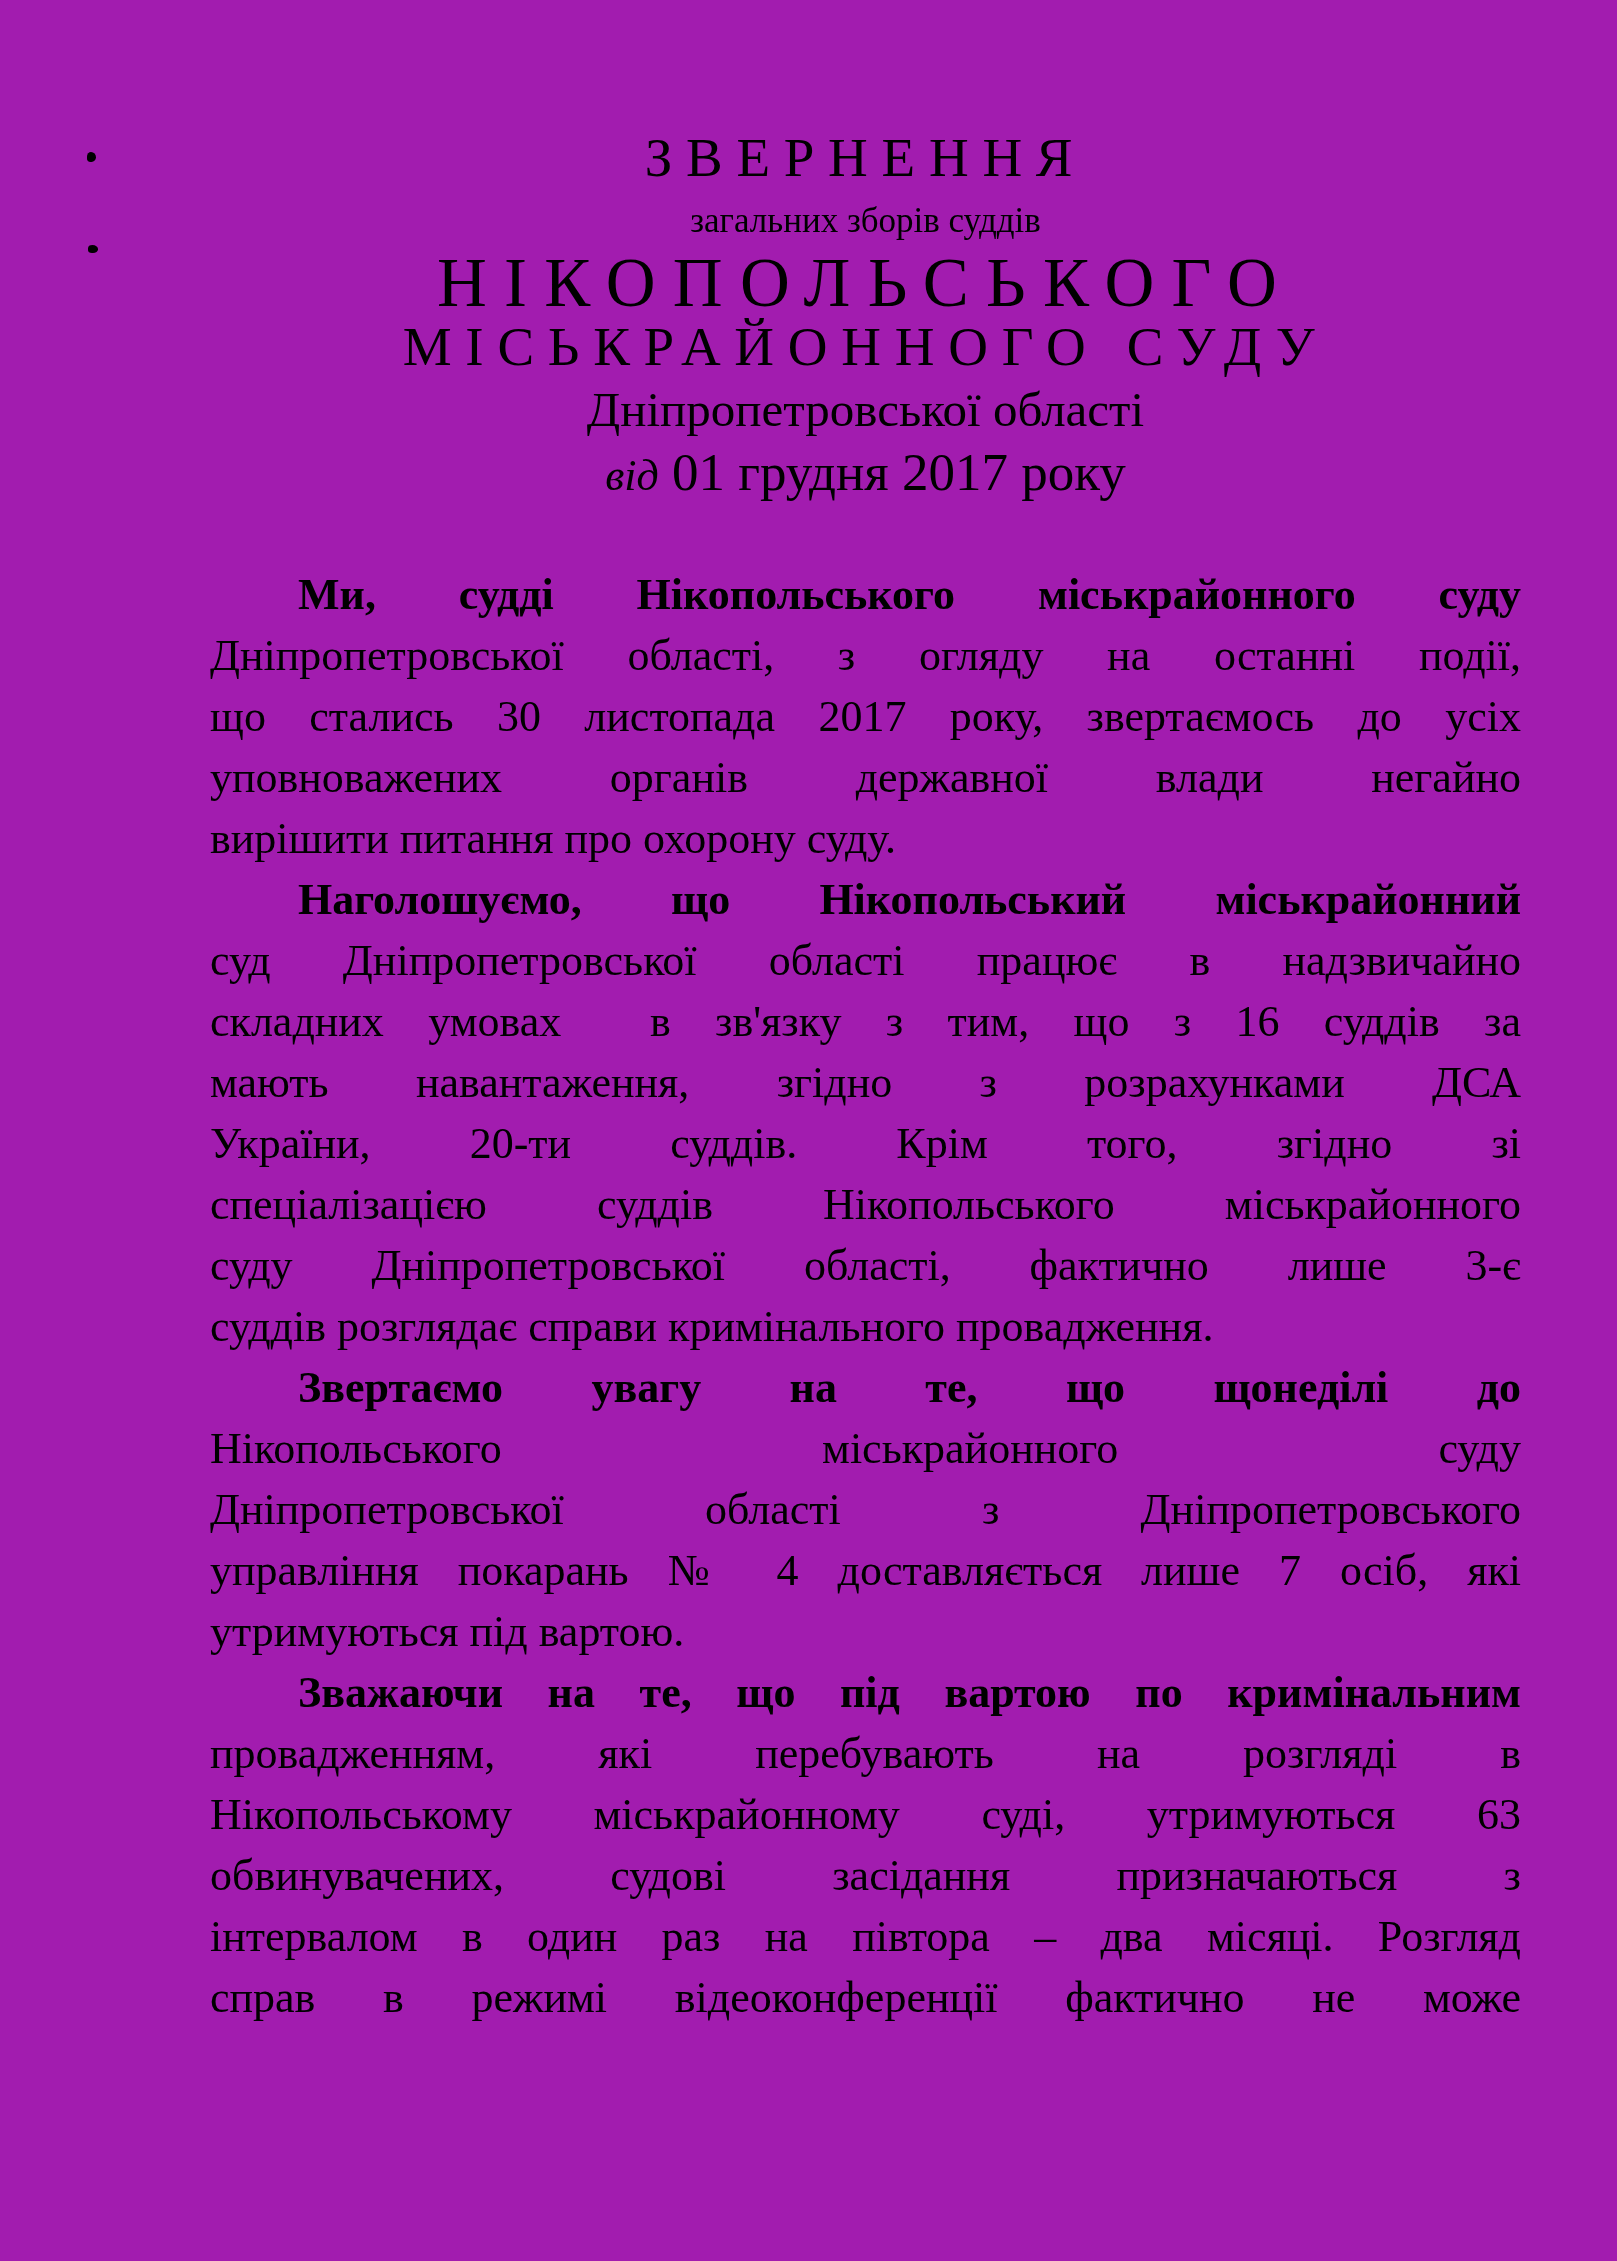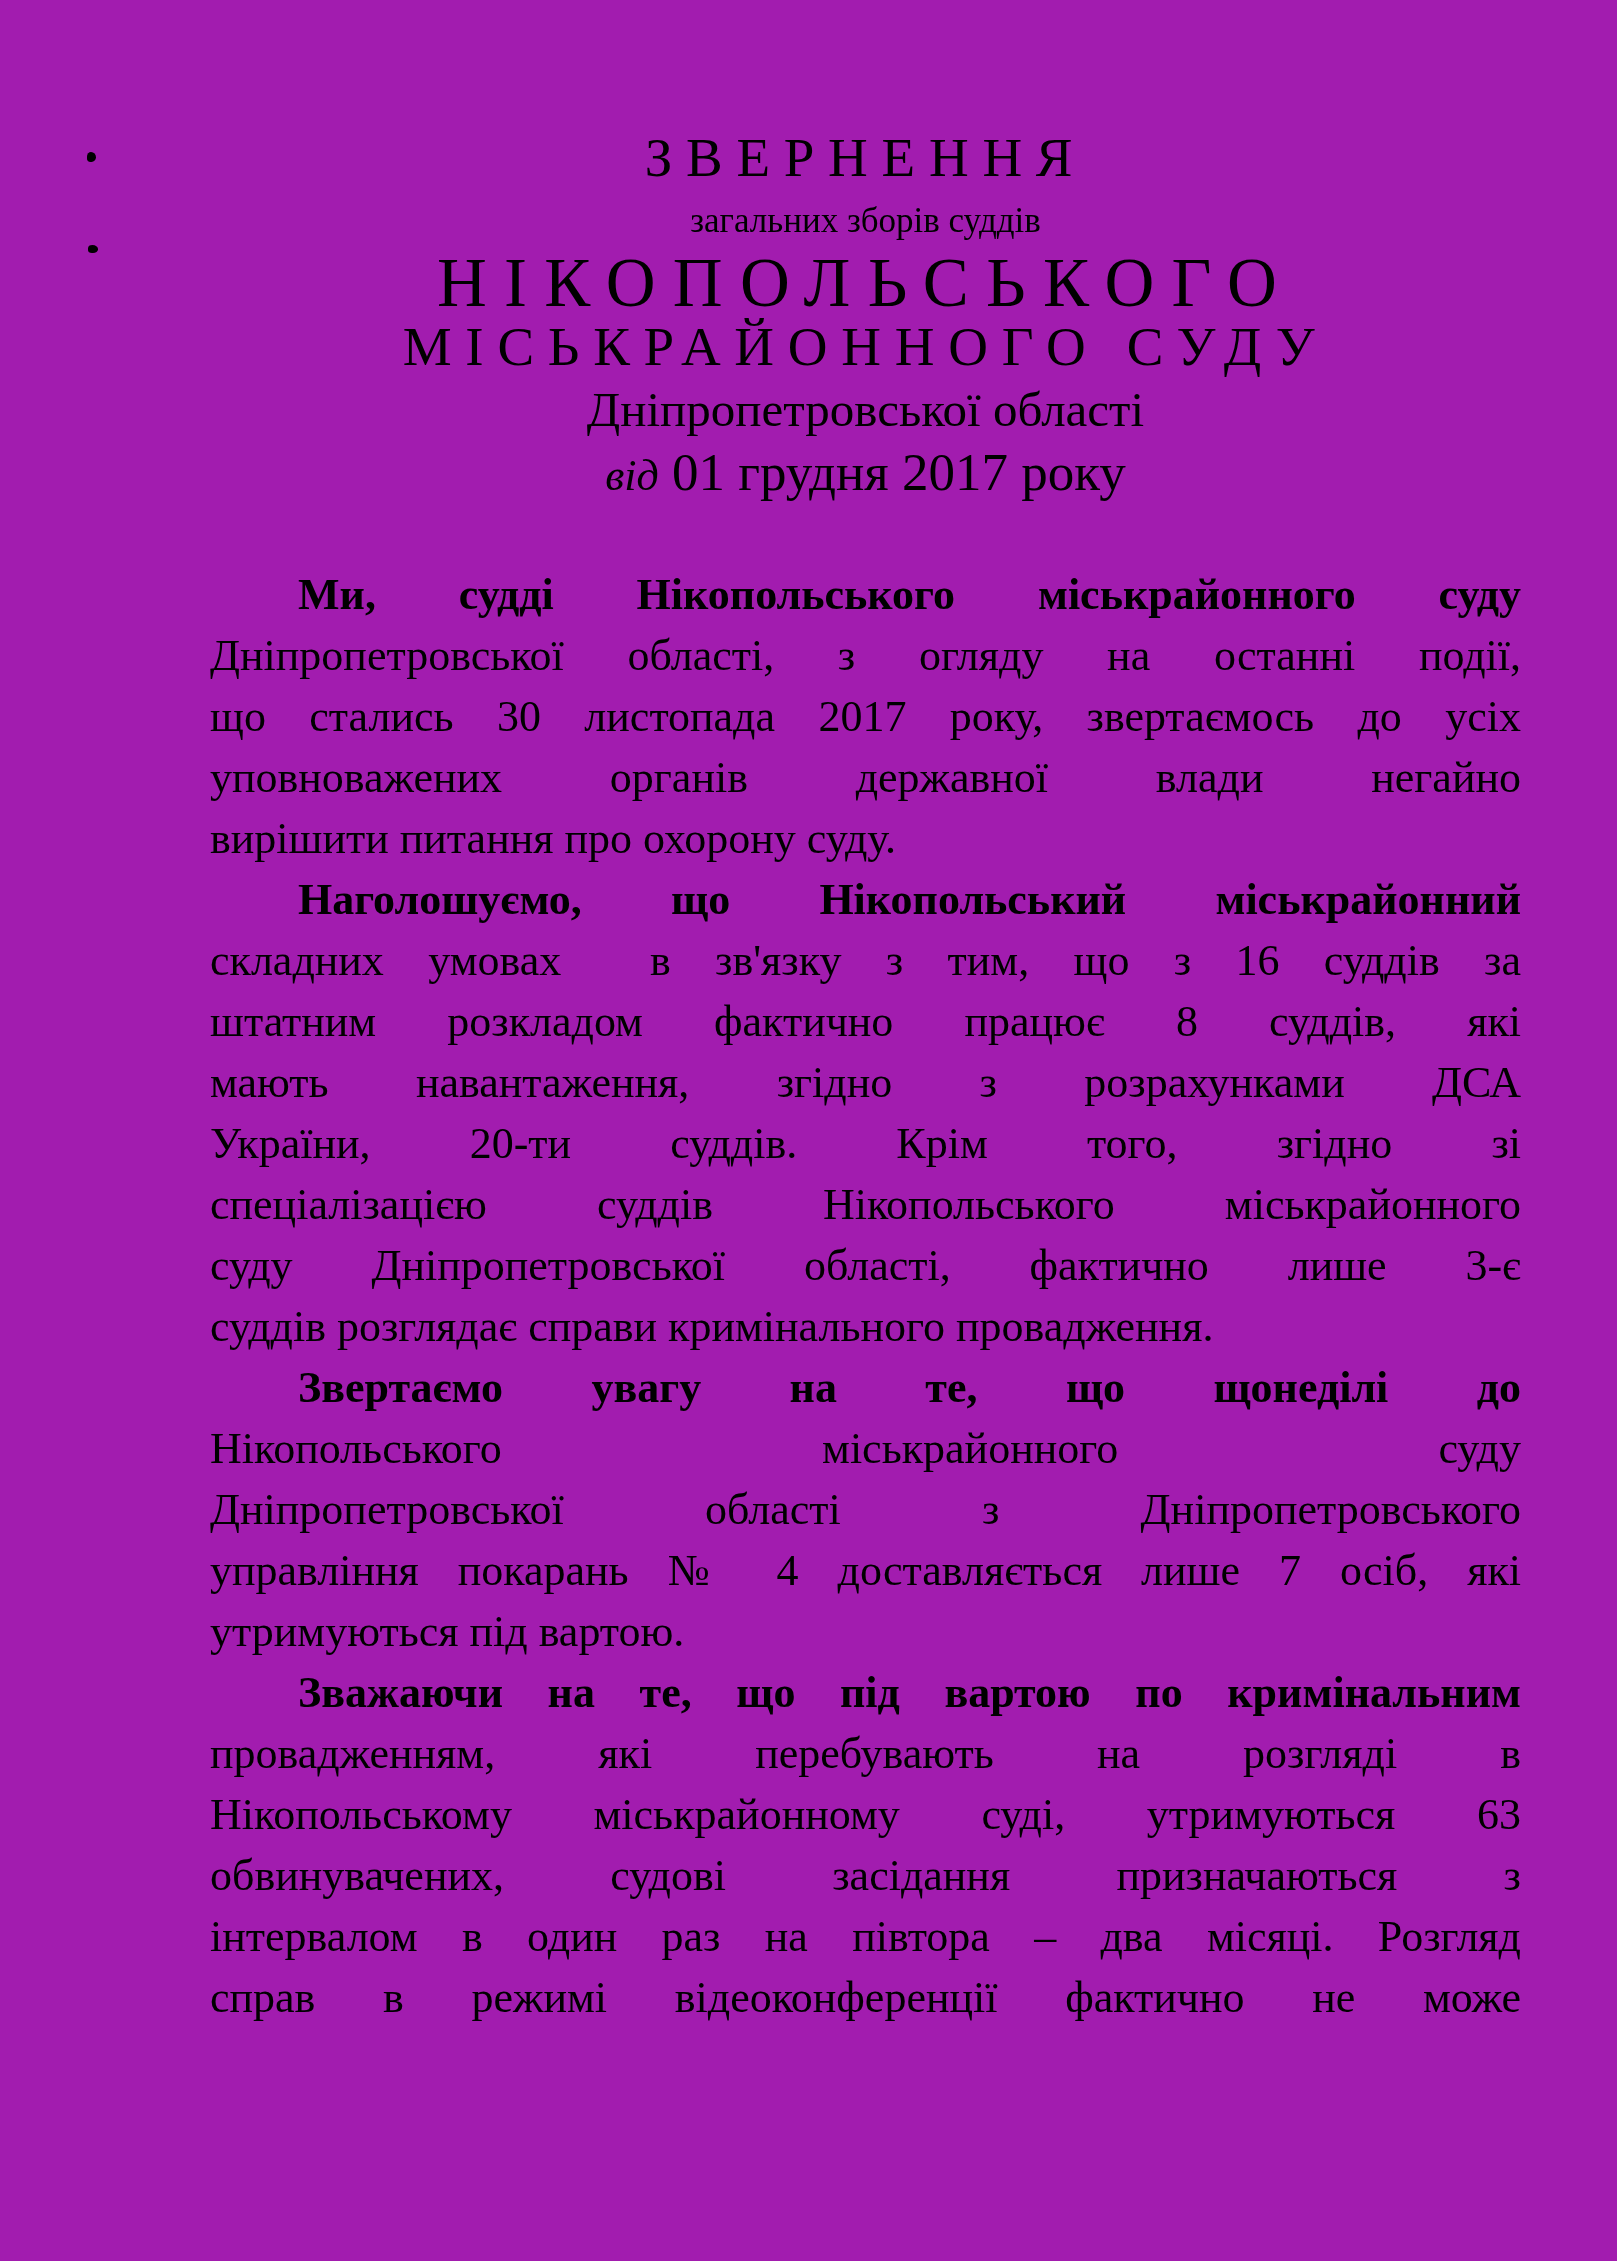--- a/index.html
+++ b/index.html
@@ -79,22 +79,22 @@
     <div class="body-text">
         <div class="paragraph">
           <div class="line first">Ми, судді Нікопольського міськрайонного суду</div>
           <div class="line">Дніпропетровської області, з огляду на останні події,</div>
           <div class="line">що стались 30 листопада 2017 року, звертаємось до усіх</div>
           <div class="line">уповноважених органів державної влади негайно</div>
           <div class="line unjust">вирішити питання про охорону суду.</div>
         </div>
         <div class="paragraph">
           <div class="line first">Наголошуємо, що Нікопольський міськрайонний</div>
+          <div class="line">суд Дніпропетровської області працює в надзвичайно</div>
           <div class="line">складних умовах&nbsp; в зв'язку з тим, що з 16 суддів за</div>
-          <div class="line">штатним розкладом фактично працює 8 суддів, які</div>
           <div class="line">мають навантаження, згідно з розрахунками ДСА</div>
           <div class="line">України, 20-ти суддів. Крім того, згідно зі</div>
           <div class="line">спеціалізацією суддів Нікопольського міськрайонного</div>
           <div class="line">суду Дніпропетровської області, фактично лише 3-є</div>
           <div class="line unjust">суддів розглядає справи кримінального провадження.</div>
         </div>
         <div class="paragraph">
           <div class="line first">Звертаємо увагу на те, що щонеділі до</div>
           <div class="line">Нікопольського міськрайонного суду</div>
           <div class="line">Дніпропетровської області з Дніпропетровського</div>

